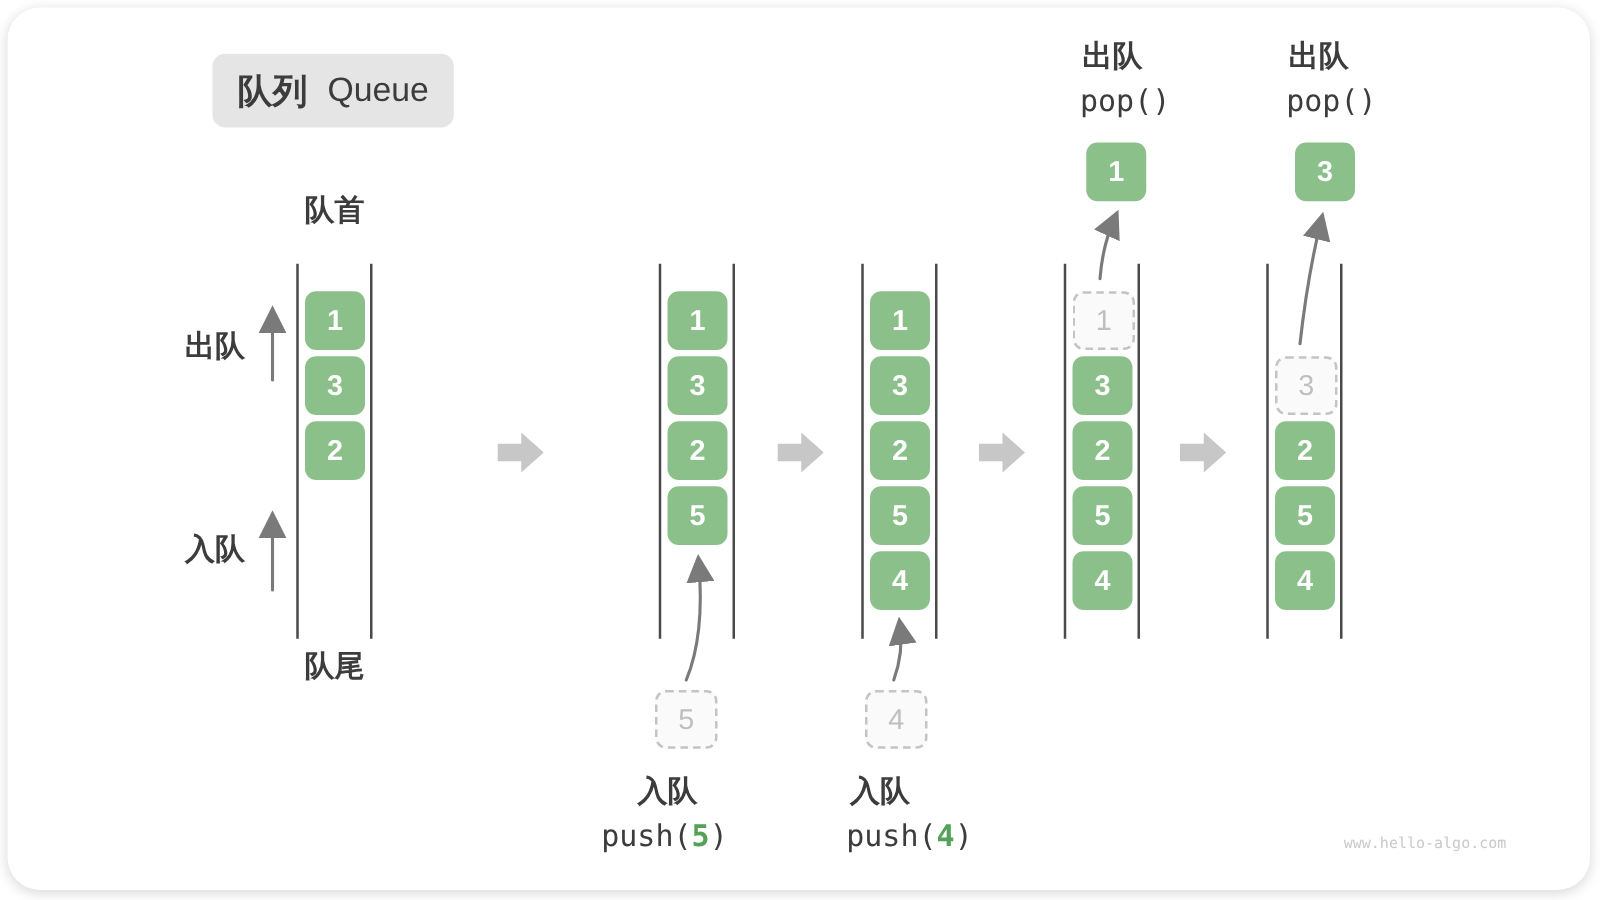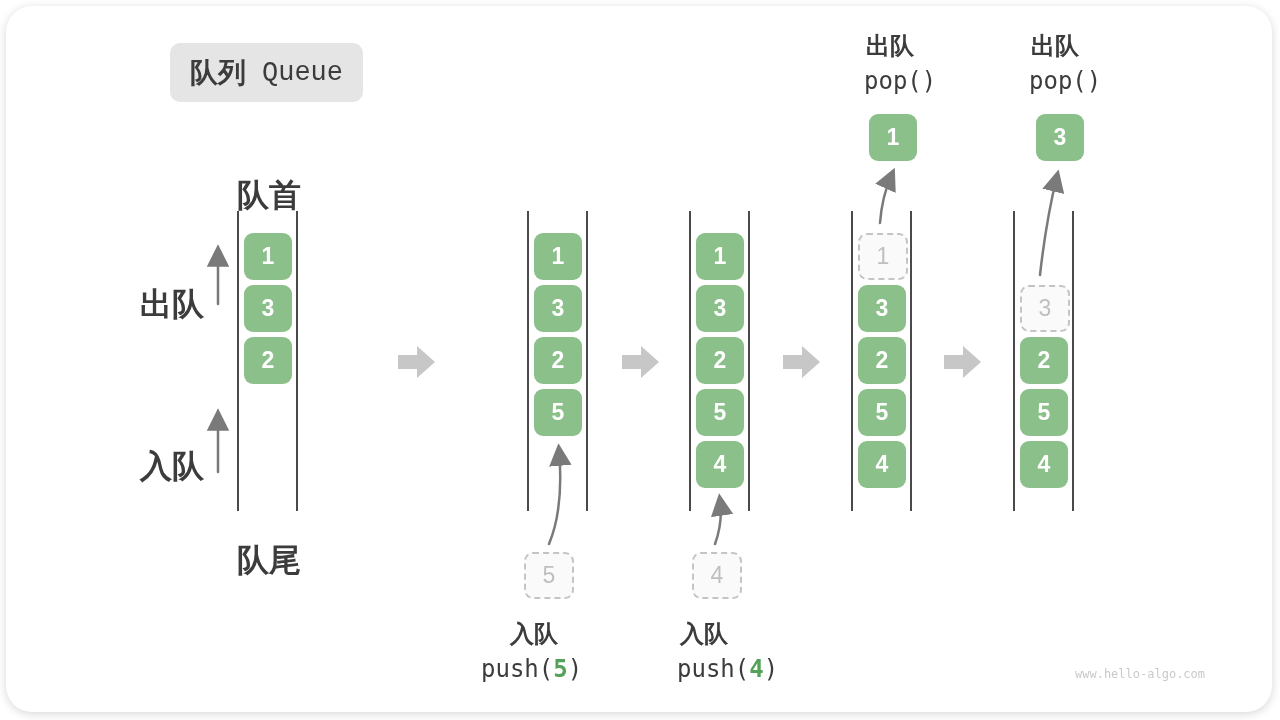--- a/index.html
+++ b/index.html
@@ -12,22 +12,22 @@
     position:absolute;left:6px;top:6px;width:1266px;height:706px;
     background:#ffffff;border-radius:26px;
     box-shadow:0 2px 10px rgba(0,0,0,0.16);
   }
   .title-box{
     position:absolute;left:170px;top:43px;width:193px;height:59px;
     background:var(--title-bg,#E5E5E5);border-radius:10px;
     display:flex;align-items:center;justify-content:center;gap:16px;
   }
   .title-zh{font-size:28px;font-weight:700;}
-  .title-en{font-family:Liberation Mono, monospace;font-size:27px;}
-  .lbl{position:absolute;font-size:32px;font-weight:700;line-height:1;white-space:nowrap;margin-top:22px;}
+  .title-en{font-family:Liberation Sans, sans-serif;font-size:27px;}
+  .lbl{position:absolute;font-size:24px;font-weight:700;line-height:1;white-space:nowrap;}
   .lbl.centered{width:61px;text-align:center;}
   .lbl.right{width:56px;text-align:right;}
   .op-label{position:absolute;font-size:24px;font-weight:600;line-height:1;white-space:nowrap;}
   .op-code{
     position:absolute;font-family:"DejaVu Sans Mono","Liberation Mono",monospace;
     font-size:24px;line-height:1;white-space:nowrap;color:var(--ink,#3C3C3C);
   }
   .op-code .arg{color:var(--green-dark,#55A159);font-weight:700;}
   .tube{
     position:absolute;top:211px;width:57px;height:300px;

